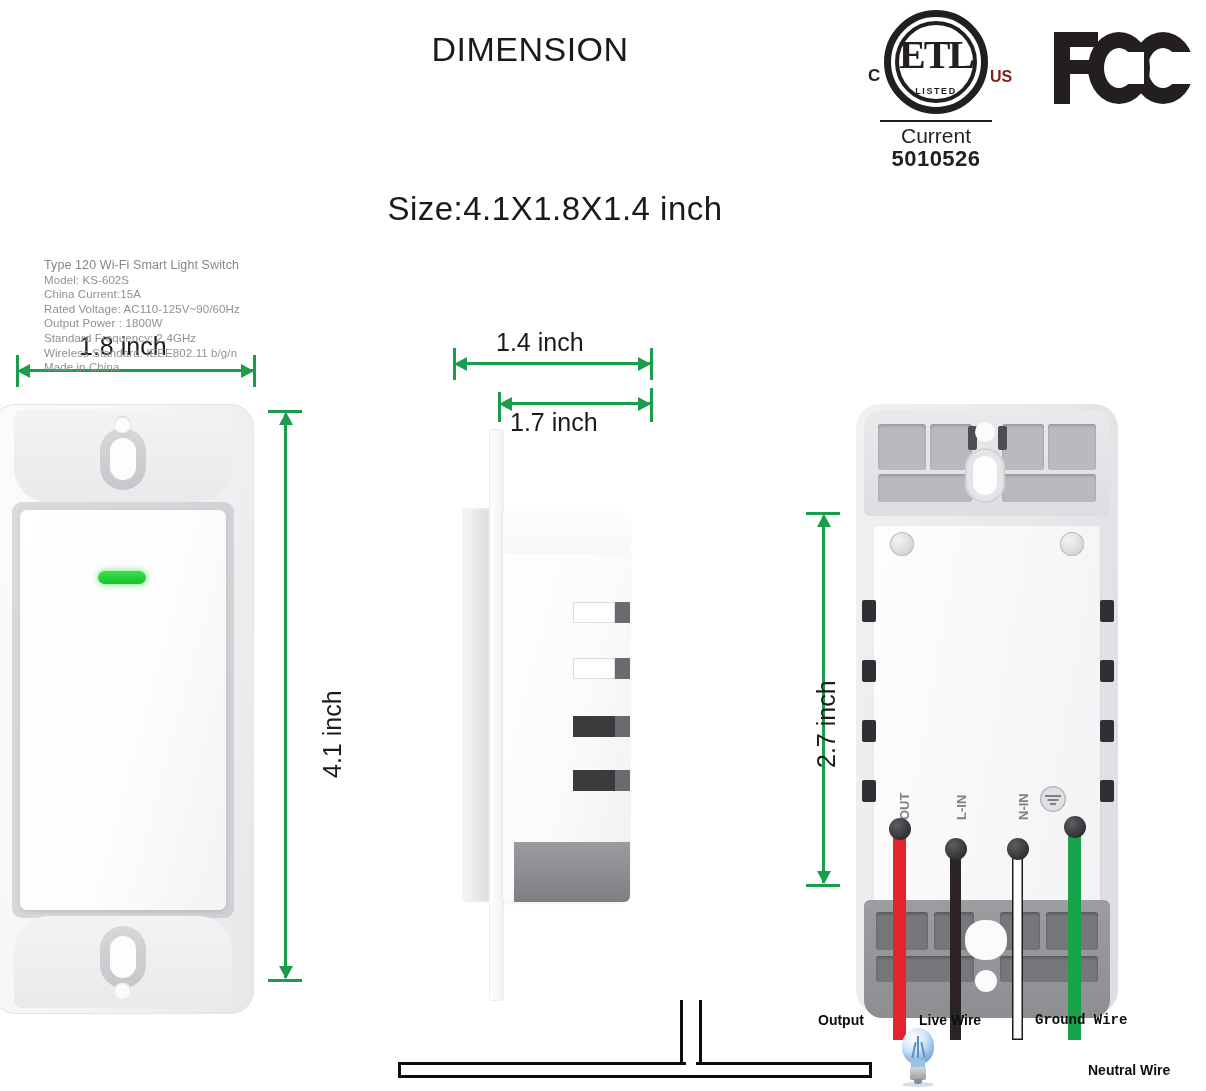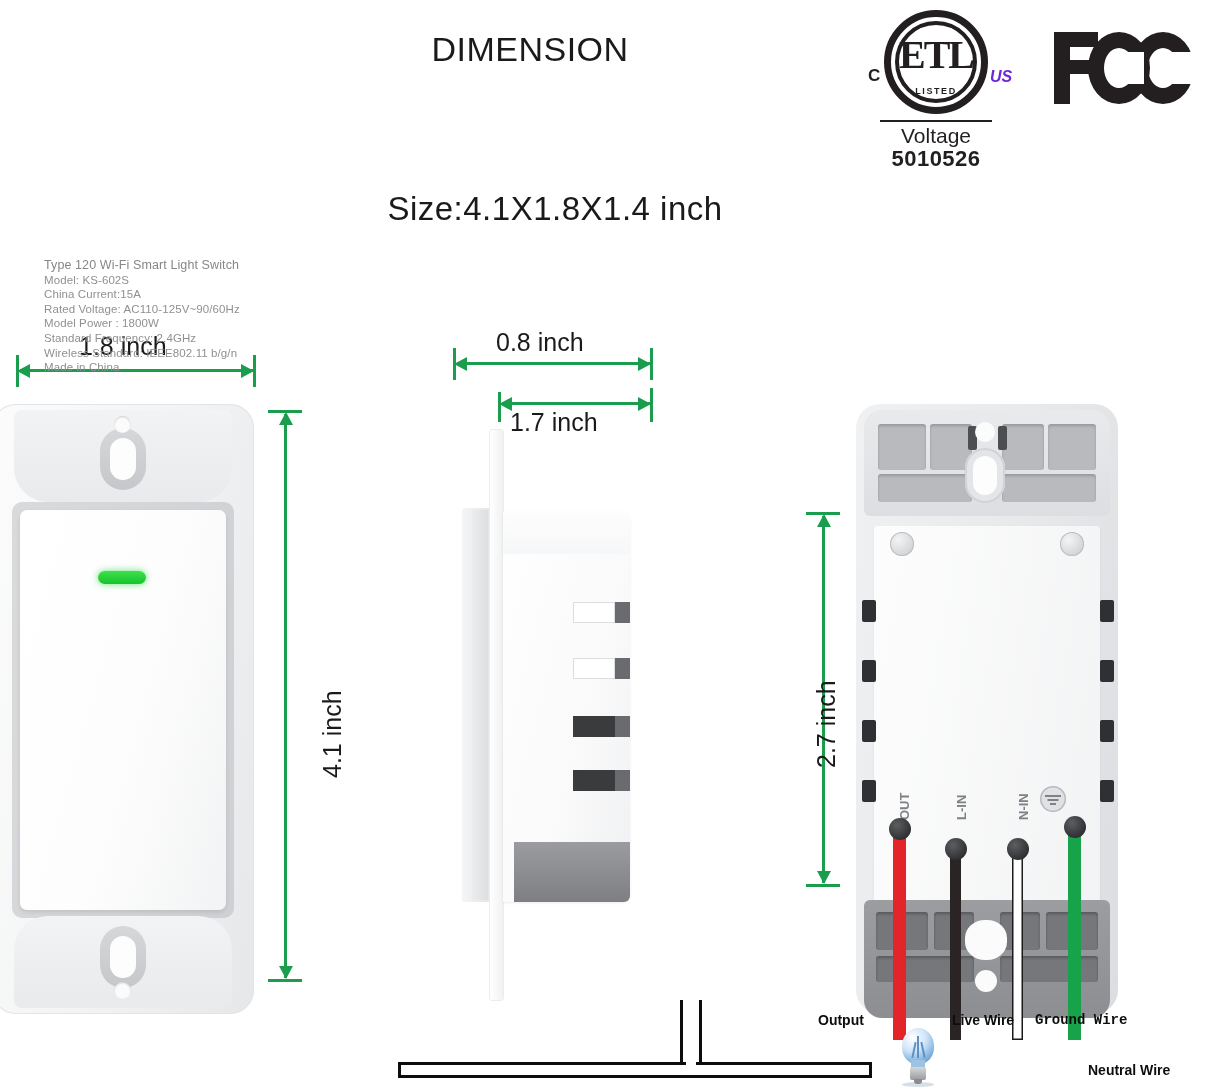--- a/index.html
+++ b/index.html
@@ -34,21 +34,21 @@
   #etl-letters{
     left:33px;top:24px;width:82px;text-align:center;
     font-family:"Liberation Serif",serif;font-weight:bold;font-size:40px;
     color:#231f20;letter-spacing:-2px;line-height:46px;
   }
   #etl-listed{
     left:34px;top:78px;width:80px;text-align:center;
     font-size:9px;font-weight:bold;letter-spacing:1.6px;color:#231f20;
   }
   #etl-c{left:6px;top:58px;font-size:17px;font-weight:bold;color:#231f20;}
-  #etl-us{left:128px;top:60px;font-size:16px;font-weight:bold;color:#6d28d9;font-style:italic;}
+  #etl-us{left:128px;top:60px;font-size:16px;font-weight:bold;color:#7f1d1d;}
   #etl-rule{left:18px;top:112px;width:112px;height:2px;background:#231f20;}
   #etl-brand{
     left:8px;top:116px;width:132px;text-align:center;
     font-size:21px;color:#231f20;
   }
   #etl-num{
     left:8px;top:138px;width:132px;text-align:center;
     font-size:22px;font-weight:bold;letter-spacing:.5px;color:#231f20;
   }
   
@@ -246,21 +246,21 @@
 <div class="abs" id="certs">
 
   <div class="abs" id="etl">
     <div class="abs" id="etl-ring"></div>
     <div class="abs" id="etl-ring2"></div>
     <div class="abs nosel" id="etl-letters">ETL</div>
     <div class="abs nosel" id="etl-listed">LISTED</div>
     <div class="abs nosel" id="etl-c">C</div>
     <div class="abs nosel" id="etl-us">US</div>
     <div class="abs" id="etl-rule"></div>
-    <div class="abs nosel" id="etl-brand">Voltage</div>
+    <div class="abs nosel" id="etl-brand">Current</div>
     <div class="abs nosel" id="etl-num">5010526</div>
   </div>
 
   <div class="abs" id="fcc">
     <div class="abs fcc-f-v"></div>
     <div class="abs fcc-f-t"></div>
     <div class="abs fcc-f-m"></div>
     <div class="abs fcc-c" id="fcc-c1"></div>
     <div class="abs fcc-c" id="fcc-c2"></div>
     <div class="abs fcc-mask" id="fcc-m1"></div>
@@ -324,21 +324,21 @@
     <span class="sl-dark"></span>
   </div>
   <div class="abs side-slot filled" style="left:121px;top:340px;width:57px;">
     <span class="sl-white"></span>
     <span class="sl-dark"></span>
   </div>
   <div class="abs" id="side-bottom"></div>
 </div>
 
 <div class="abs">
-  <div class="abs nosel dim-label" style="left:496px;top:328px;">0.8 inch</div>
+  <div class="abs nosel dim-label" style="left:496px;top:328px;">1.4 inch</div>
   <div class="abs tick-v" style="left:453px;top:348px;height:32px;"></div>
   <div class="abs tick-v" style="left:650px;top:348px;height:32px;"></div>
   <div class="abs gl g-h" style="left:457px;top:362px;width:194px;"></div>
   <div class="abs arw arw-l" style="left:454px;top:357px;"></div>
   <div class="abs arw arw-r" style="left:638px;top:357px;"></div>
 </div>
 
 <div class="abs">
   <div class="abs tick-v" style="left:498px;top:392px;height:30px;"></div>
   <div class="abs tick-v" style="left:650px;top:388px;height:34px;"></div>
@@ -388,21 +388,21 @@
   </div>
   <div class="abs" id="bk-keyhole2-o"></div>
   <div class="abs" id="bk-keyhole2-i"></div>
 </div>
 
 <div class="abs nosel" id="label-text">
   <div class="l1">Type 120 Wi-Fi Smart Light Switch</div>
   <div>Model: KS-602S</div>
   <div>China Current:15A</div>
   <div>Rated Voltage: AC110-125V~90/60Hz</div>
-  <div>Model Power  : 1800W</div>
+  <div>Output Power  : 1800W</div>
   <div>Standard Frequency: 2.4GHz</div>
   <div>Wireless Standard: IEEE802.11 b/g/n</div>
   <div>Made in China</div>
 </div>
 
 <div class="abs nosel term-label" style="left:897px;top:820px;">OUT</div>
 <div class="abs nosel term-label" style="left:954px;top:820px;">L-IN</div>
 <div class="abs nosel term-label" style="left:1016px;top:820px;">N-IN</div>
 
 <div class="abs" id="gnd-sym">
@@ -439,15 +439,15 @@
   <div class="abs" id="bulb-glass"></div>
   <div class="abs fil" style="left:19px;top:8px;height:22px;"></div>
   <div class="abs fil" style="left:15px;top:14px;height:16px;transform:rotate(12deg);"></div>
   <div class="abs fil" style="left:24px;top:14px;height:16px;transform:rotate(-12deg);"></div>
   <div class="abs" id="bulb-neck"></div>
   <div class="abs" id="bulb-base"></div>
   <div class="abs" id="bulb-tip"></div>
 </div>
 
 <div class="abs nosel leg-text" style="left:818px;top:1012px;">Output</div>
-<div class="abs nosel leg-text" style="left:952px;top:1012px;">Live Wire</div>
+<div class="abs nosel leg-text" style="left:919px;top:1012px;">Live Wire</div>
 <div class="abs nosel leg-text" style="left:1035px;top:1012px;font-family:Liberation Mono, monospace;">Ground Wire</div>
 <div class="abs nosel leg-text" style="left:1088px;top:1062px;">Neutral Wire</div>
 
 </body></html>

